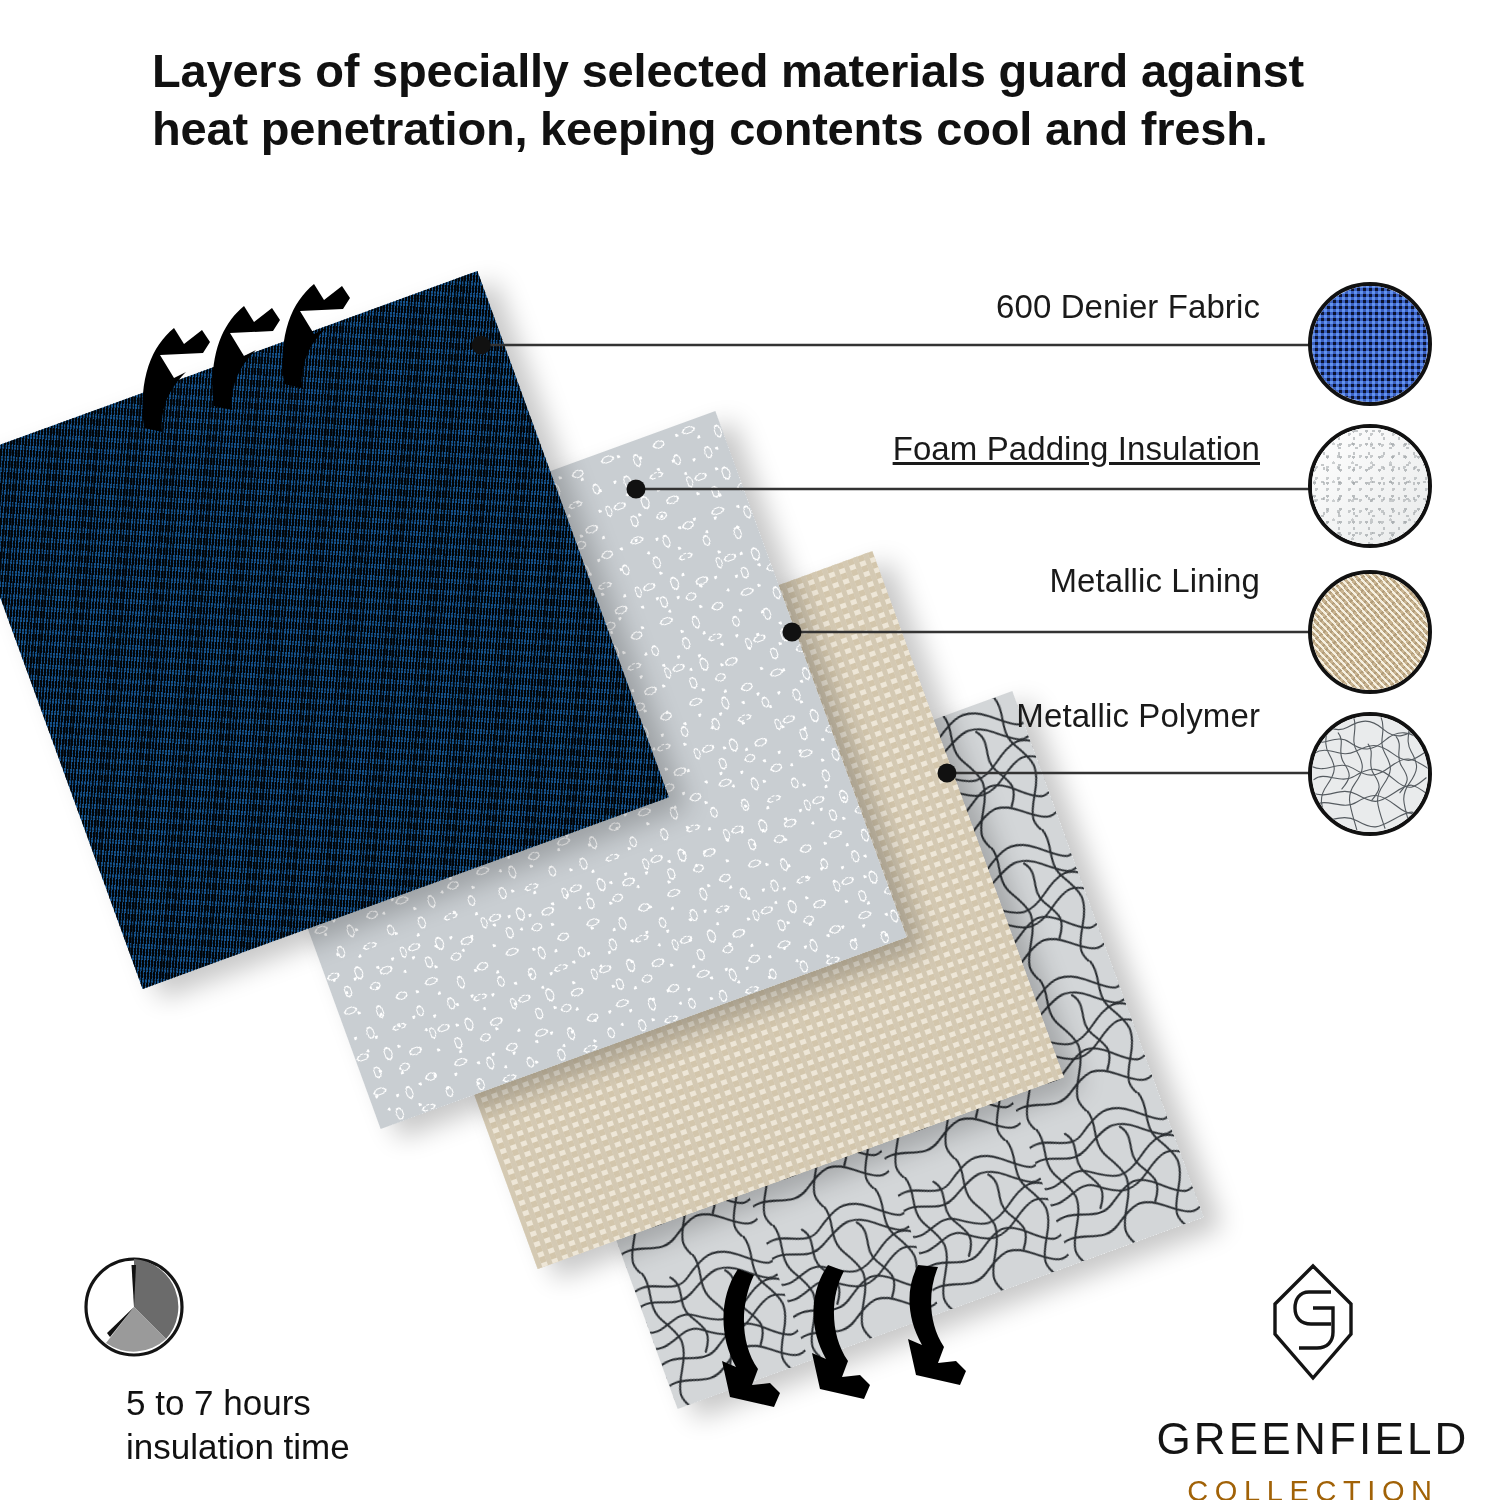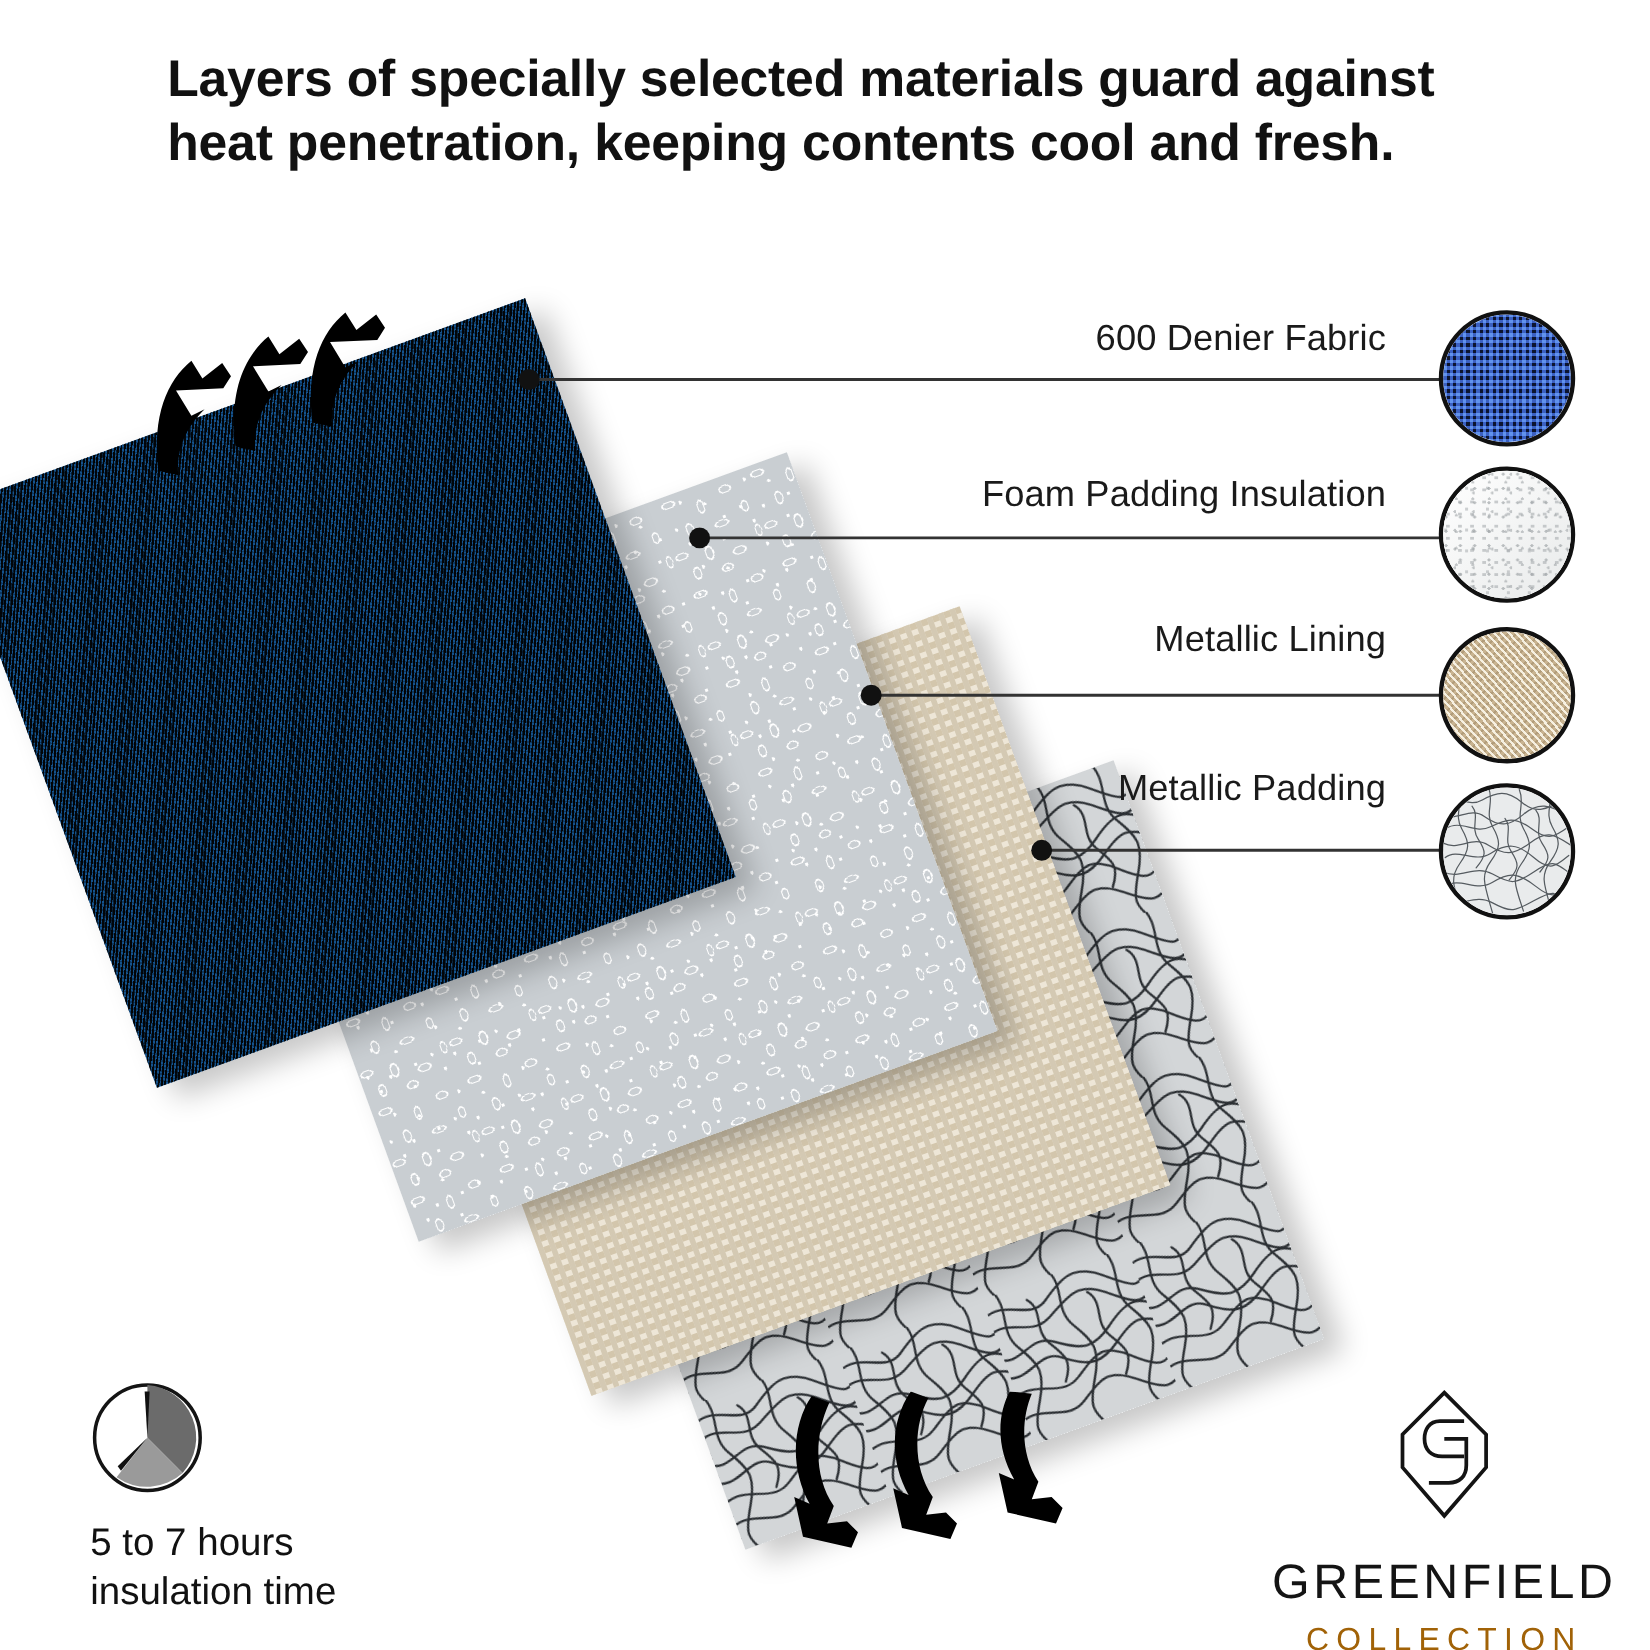--- a/index.html
+++ b/index.html
@@ -136,21 +136,21 @@
   .callout-label {
     position: absolute;
     text-align: left;
     font-size: 33px;
     font-weight: 400;
     letter-spacing: 0.1px;
     color: #1a1a1a;
     white-space: nowrap;
   }
   #label-0 { right: 240px; top: 288px; }
-  #label-1 { right: 240px; top: 430px; }
+  #label-1 { right: 240px; top: 430px; text-decoration: underline; }
   #label-2 { right: 240px; top: 562px; }
   #label-3 { right: 240px; top: 697px; }
 
   .swatch {
     position: absolute;
     width: 124px;
     height: 124px;
     border-radius: 50%;
     border: 4px solid #111111;
     overflow: hidden;
@@ -204,20 +204,21 @@
   #arrows-bottom { left: 700px; top: 1265px; width: 340px; height: 190px; }
 
   
   #insulation-badge { position: absolute; left: 82px; top: 1255px; width: 330px; }
   #clock-wrap { width: 104px; height: 104px; }
   #insulation-text {
     margin-top: 22px;
     font-size: 35px;
     line-height: 1.26;
     color: #111111;
+    margin-left: 44px;
   }
 
   
   #brand { position: absolute; left: 1148px; top: 1262px; width: 330px; text-align: center; }
   #brand-mark { display: block; margin: 0 auto; }
   #brand-name {
     margin-top: 32px;
     font-size: 44px;
     letter-spacing: 3.2px;
     font-weight: 400;
@@ -289,21 +290,21 @@
     <circle cx="481" cy="345" r="9.5"></circle>
     <circle cx="636" cy="489" r="9.5"></circle>
     <circle cx="792" cy="632" r="9.5"></circle>
     <circle cx="947" cy="773" r="9.5"></circle>
   </g>
 </svg>
 
 <div class="callout-label" id="label-0">600 Denier Fabric</div>
 <div class="callout-label" id="label-1">Foam Padding Insulation</div>
 <div class="callout-label" id="label-2">Metallic Lining</div>
-<div class="callout-label" id="label-3">Metallic Padding</div>
+<div class="callout-label" id="label-3">Metallic Polymer</div>
 
 <div class="swatch" id="swatch-0">
     <div class="swatch-fill"></div>
   </div>
 <div class="swatch" id="swatch-1">
     <div class="swatch-fill"></div>
   </div>
 <div class="swatch" id="swatch-2">
     <div class="swatch-fill"></div>
   </div>

